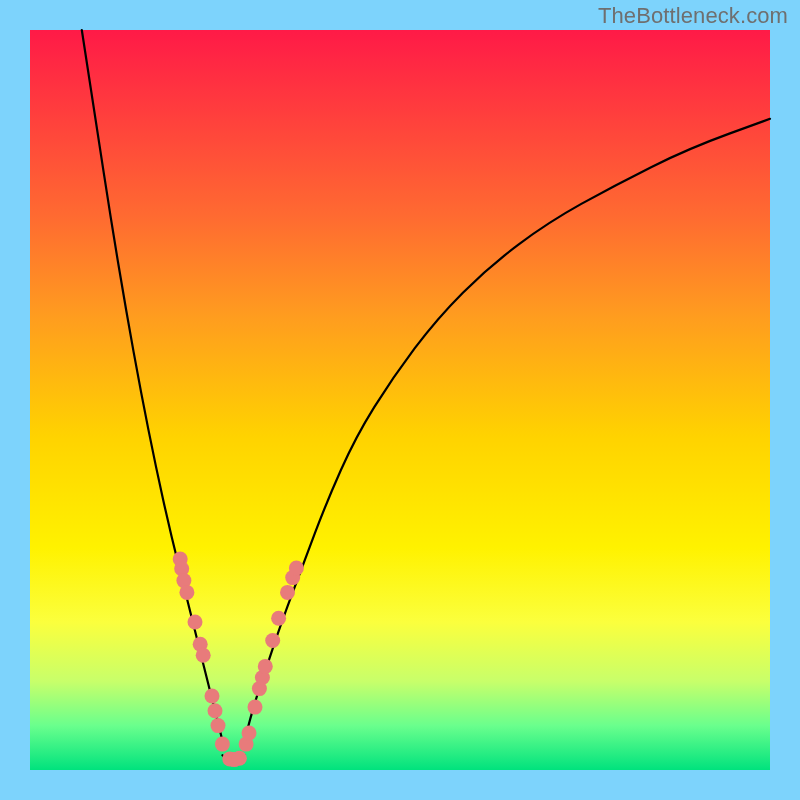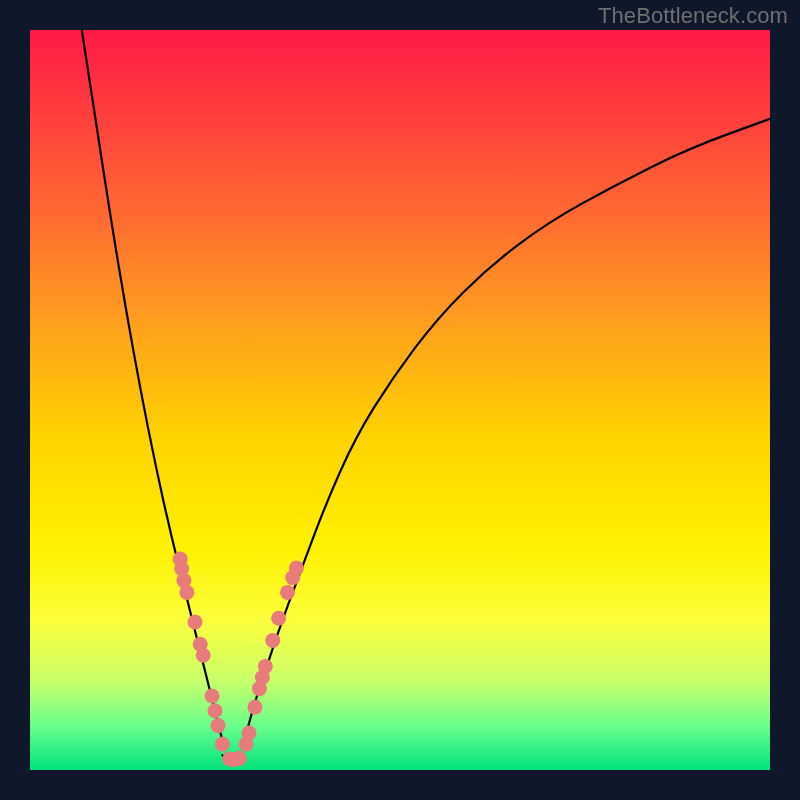--- a/index.html
+++ b/index.html
@@ -8,21 +8,21 @@
     width: 800px;
     height: 800px;
     overflow: hidden;
     background: #000;
     font-family: Arial, Helvetica, sans-serif;
   }
   .frame {
     position: relative;
     width: 800px;
     height: 800px;
-    background: #0f172a;
+    background: #7dd3fc;
   }
   .plot-area {
     position: absolute;
     left: 30px;
     top: 30px;
     width: 740px;
     height: 740px;
     background: linear-gradient(to bottom,
       #ff1a47 0%,
       #ff3a3e 10%,

